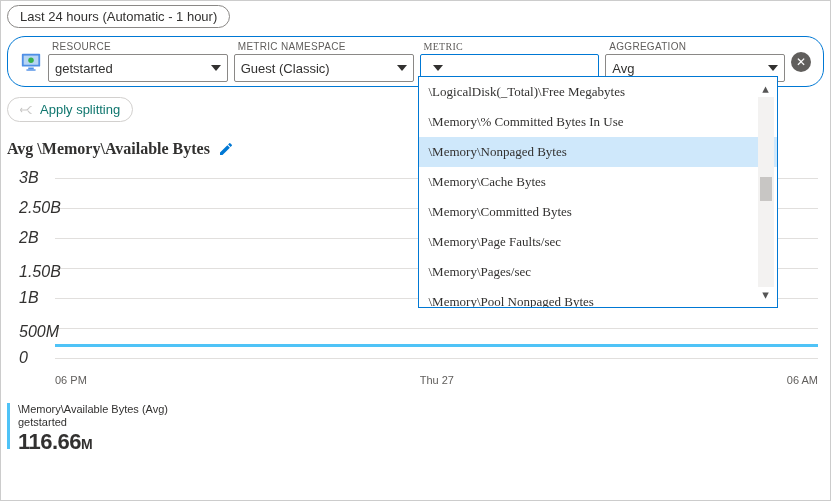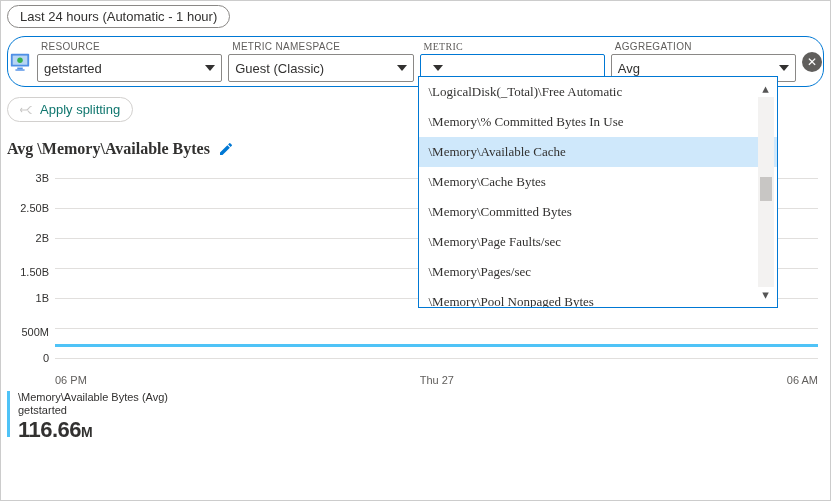--- a/index.html
+++ b/index.html
@@ -1,44 +1,44 @@
 <!DOCTYPE html>
 <html><head>
 <meta charset="utf-8">
 <style>
   * { box-sizing: border-box; margin: 0; padding: 0; }
   body { font-family: "Segoe UI", Arial, sans-serif; font-size: 13px; color: #323130; background: #fff; width: 831px; height: 501px; border: 1px solid #ccc; padding: 4px 6px 6px 6px; }
   .time-pill { display: inline-flex; align-items: center; border: 1px solid #8a8886; border-radius: 14px; padding: 3px 12px; font-size: 13px; cursor: pointer; background:#fff; }
-  .selector-bar { display: flex; align-items: center; border: 1px solid #0078d4; border-radius: 18px; margin-top: 8px; padding: 4px 1px; gap: 6px; position: relative; }
+  .selector-bar { display: flex; align-items: center; border: 1px solid #0078d4; border-radius: 18px; margin-top: 8px; padding: 4px 12px; gap: 6px; position: relative; }
   .sel-group { display: flex; flex-direction: column; flex: 1 1 0; min-width: 0; }
   .sel-label { font-size: 10px; letter-spacing: .3px; color: #605e5c; margin: 0 0 2px 4px; }
   .sel-control { border: 1px solid #8a8886; border-radius: 2px; background: #fff; padding: 4px 6px; display: flex; align-items: center; justify-content: space-between; height: 28px; font-size: 13px; cursor: pointer; }
   .sel-control.open { border-color:#0078d4; }
   .chev { width: 0; height: 0; border-left: 5px solid transparent; border-right: 5px solid transparent; border-top: 6px solid #323130; margin-left: 6px; }
   .close-circle { width: 20px; height: 20px; border-radius: 50%; background:#605e5c; color:#fff; display:flex; align-items:center; justify-content:center; font-size:12px; cursor:pointer; }
   .monitor-icon { width: 22px; height: 22px; flex: 0 0 auto; }
   .apply-split { display: inline-flex; align-items: center; gap: 6px; border: 1px solid #d2d0ce; border-radius: 14px; padding: 4px 12px; color: #0f766e; margin-top: 10px; cursor: pointer; background:#fff; font-size:13px; }
   .apply-split svg { opacity: .6; }
   .title-row { margin-top: 18px; display: flex; align-items: center; gap: 8px; font-family: Liberation Serif, serif; }
   .title-row h2 { font-size: 16px; font-weight: 600; }
   .edit-pencil { color:#0078d4; cursor:pointer; }
   .chart-wrap { position: relative; margin-top: 10px; height: 200px; }
-  .y-label { position: absolute; font-size: 11px; color:#323130; left: 12px; transform: translateY(-50%); text-align:right; width:30px; }
+  .y-label { position: absolute; font-size: 16px; color:#323130; left: 12px; transform: translateY(-50%); text-align:left; width:30px;font-style:italic; }
   .gridline { position: absolute; left: 48px; right: 6px; height: 1px; background: #e1dfdd; }
   .x-axis-labels { position: absolute; bottom: -18px; left: 48px; right: 6px; display:flex; justify-content: space-between; font-size:11px; color:#605e5c; }
   .data-line { position: absolute; bottom: 21px; left: 48px; right: 6px; height: 3px; background: #4fc3f7; }
   .dropdown { position: absolute; top: 35px; left: -2px; right: -2px; border: 1px solid #0078d4; background: #fff; z-index: 20; }
   .dropdown-list { max-height: 230px; overflow: hidden; }
   .dropdown-item { padding: 7px 10px; font-size: 13px; cursor:pointer; }
   .dropdown-item.selected { background: #cfe8fb; }
   .dropdown-scrollbar { position:absolute; right:3px; top:4px; bottom:4px; width:16px; }
   .sb-btn { width:16px; height:16px; display:flex;align-items:center;justify-content:center; color:#555;}
   .sb-track { position:absolute; top:16px; bottom:16px; left:0; right:0; background:#f3f2f1; }
   .sb-thumb { position:absolute; left:2px; right:2px; background:#c8c6c4; }
-  .legend   { margin-top: 23px; display:flex; gap:8px; align-items: flex-start; }
+  .legend   { margin-top: 35px; display:flex; gap:8px; align-items: flex-start; }
   .legend-bar { width:3px; height:46px; background:#4fc3f7; }
   .legend-txt { font-size:11px; line-height:1.2; }
   .legend-val { font-size:22px; font-weight:700; letter-spacing:-0.5px; }
   .legend-val .unit { font-size:14px; }
   .metric-wrap { position:relative; flex:1 1 0; min-width:0;font-family:Liberation Serif, serif; }
 </style>
 </head>
 <body>
 
 
@@ -75,23 +75,23 @@
   </div>
 
   <div class="sel-group metric-wrap">
     <span class="sel-label">METRIC</span>
     <div class="sel-control open">
       <span class="chev"></span>
     </div>
 
     <div class="dropdown" style="width:360px;">
       <div class="dropdown-list" id="metric-list">
-          <div class="dropdown-item">\LogicalDisk(_Total)\Free Automatic</div>
+          <div class="dropdown-item">\LogicalDisk(_Total)\Free Megabytes</div>
           <div class="dropdown-item">\Memory\% Committed Bytes In Use</div>
-          <div class="dropdown-item selected">\Memory\Available Cache</div>
+          <div class="dropdown-item selected">\Memory\Nonpaged Bytes</div>
           <div class="dropdown-item">\Memory\Cache Bytes</div>
           <div class="dropdown-item">\Memory\Committed Bytes</div>
           <div class="dropdown-item">\Memory\Page Faults/sec</div>
           <div class="dropdown-item">\Memory\Pages/sec</div>
           <div class="dropdown-item">\Memory\Pool Nonpaged Bytes</div>
         </div>
       <div class="dropdown-scrollbar">
         <div class="sb-btn">▴</div>
         <div class="sb-track">
           <div class="sb-thumb" style="top:42%;height:24px;"></div>

